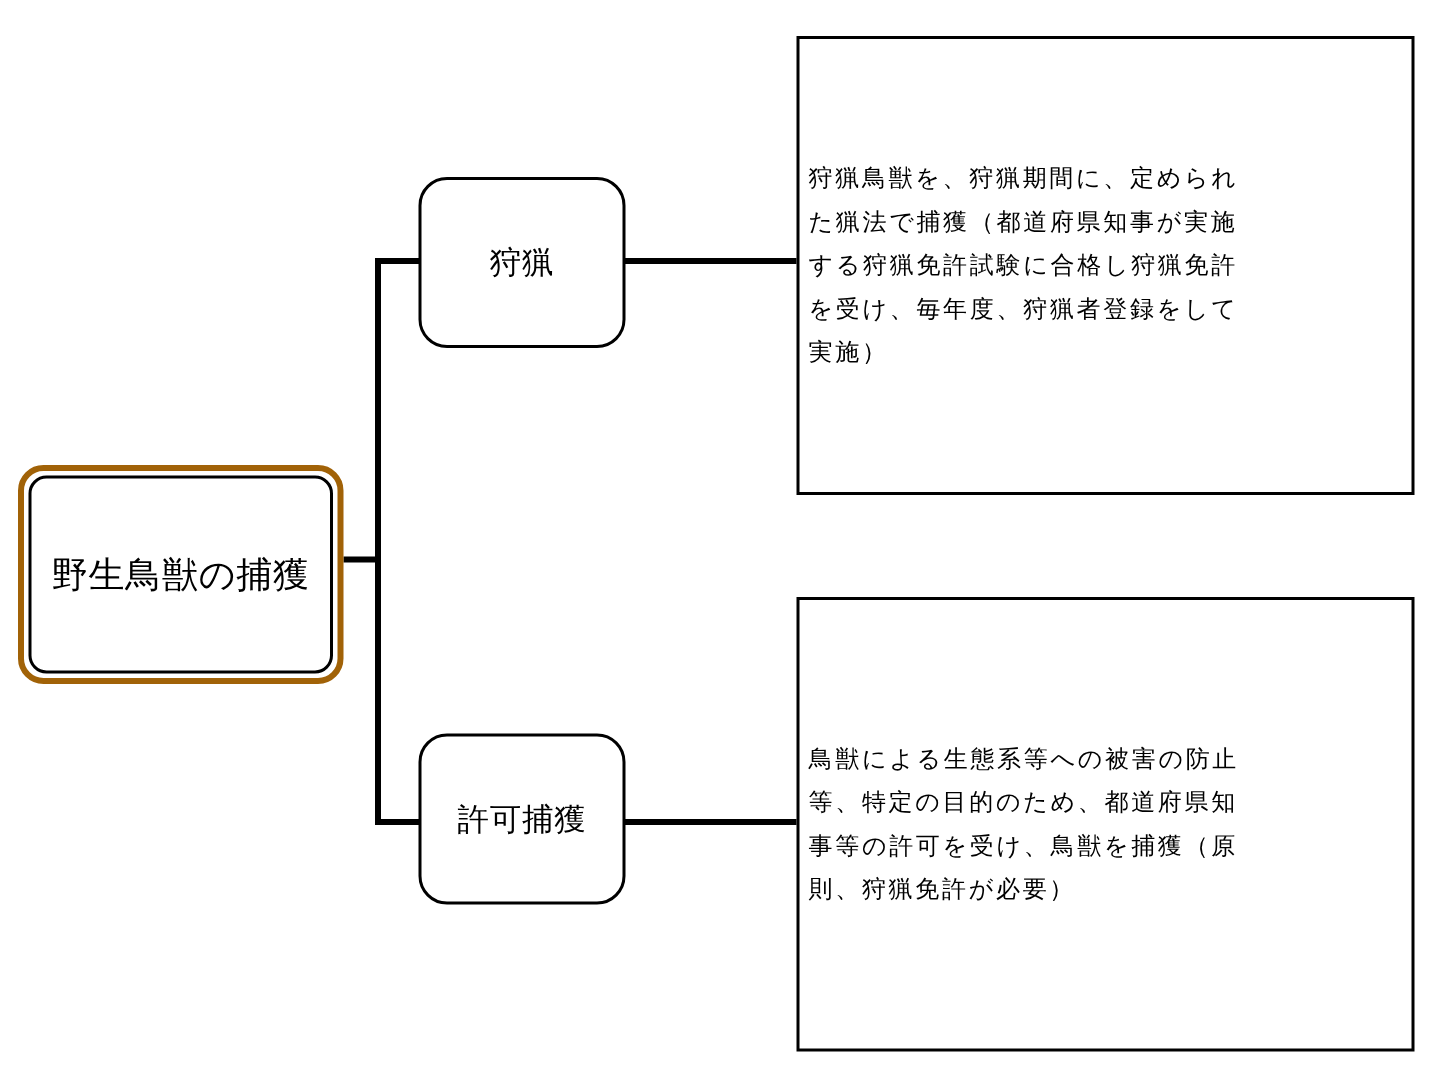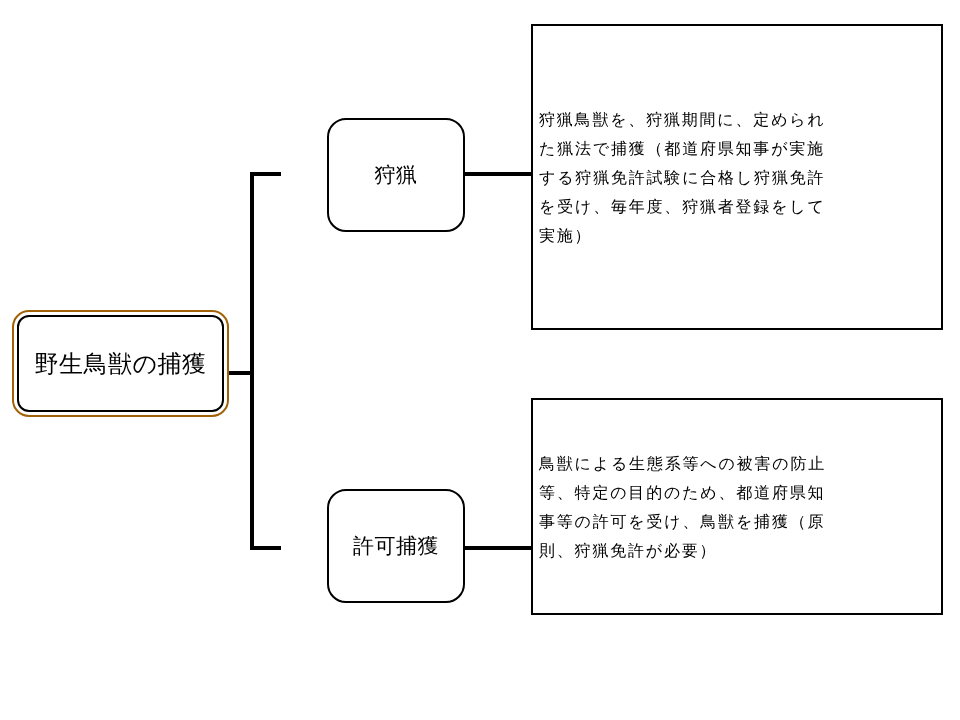--- a/index.html
+++ b/index.html
@@ -16,22 +16,22 @@
     color: #000000;
     overflow: hidden;
   }
 
   
   .root-node {
     position: absolute;
     left: 12px;
     top: 310px;
     width: 217px;
-    height: 107px;
-    border: 2px solid #a16207;
+    height: 146px;
+    border: 4px solid #a16207;
     border-radius: 17px;
     box-sizing: border-box;
     padding: 3px;
   }
   .root-node-inner {
     width: 100%;
     height: 100%;
     border: 2px solid #000000;
     border-radius: 12px;
     box-sizing: border-box;
@@ -50,21 +50,20 @@
     position: absolute;
     width: 138px;
     height: 114px;
     border: 2.5px solid #000000;
     border-radius: 19px;
     box-sizing: border-box;
     background: #ffffff;
     display: flex;
     align-items: center;
     justify-content: center;
-    margin-left: 48px;
   }
   .branch-node.hunting { left: 279px; top: 118px; }
   .branch-node.permit  { left: 279px; top: 489px; }
   .branch-label {
     font-size: 21px;
     letter-spacing: 0.5px;
     white-space: nowrap;
   }
 
   
@@ -72,21 +71,21 @@
     position: absolute;
     left: 531px;
     width: 412px;
     border: 2px solid #000000;
     box-sizing: border-box;
     background: #ffffff;
     display: flex;
     align-items: center;
   }
   .desc-box.top    { top: 24px;  height: 306px; }
-  .desc-box.bottom { top: 398px; height: 217px; }
+  .desc-box.bottom { top: 398px; height: 303px; }
   .desc-text {
     font-size: 16px;
     line-height: 29px;
     letter-spacing: 1.8px;
     padding: 0 2px 0 6px;
     white-space: pre-line;
   }
 
   
   .line {

